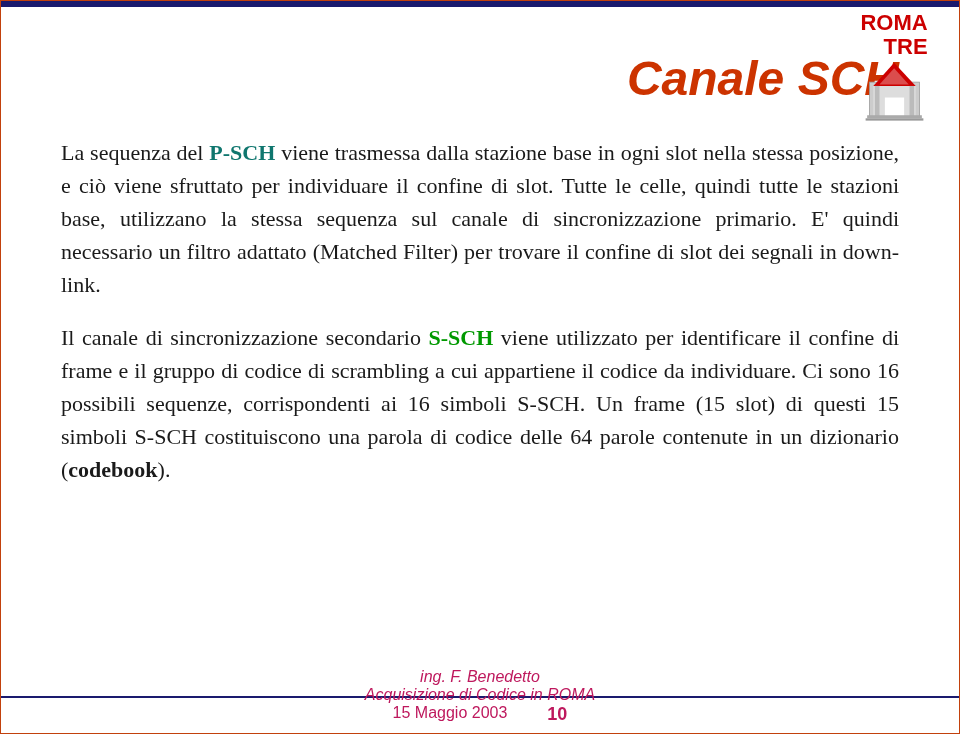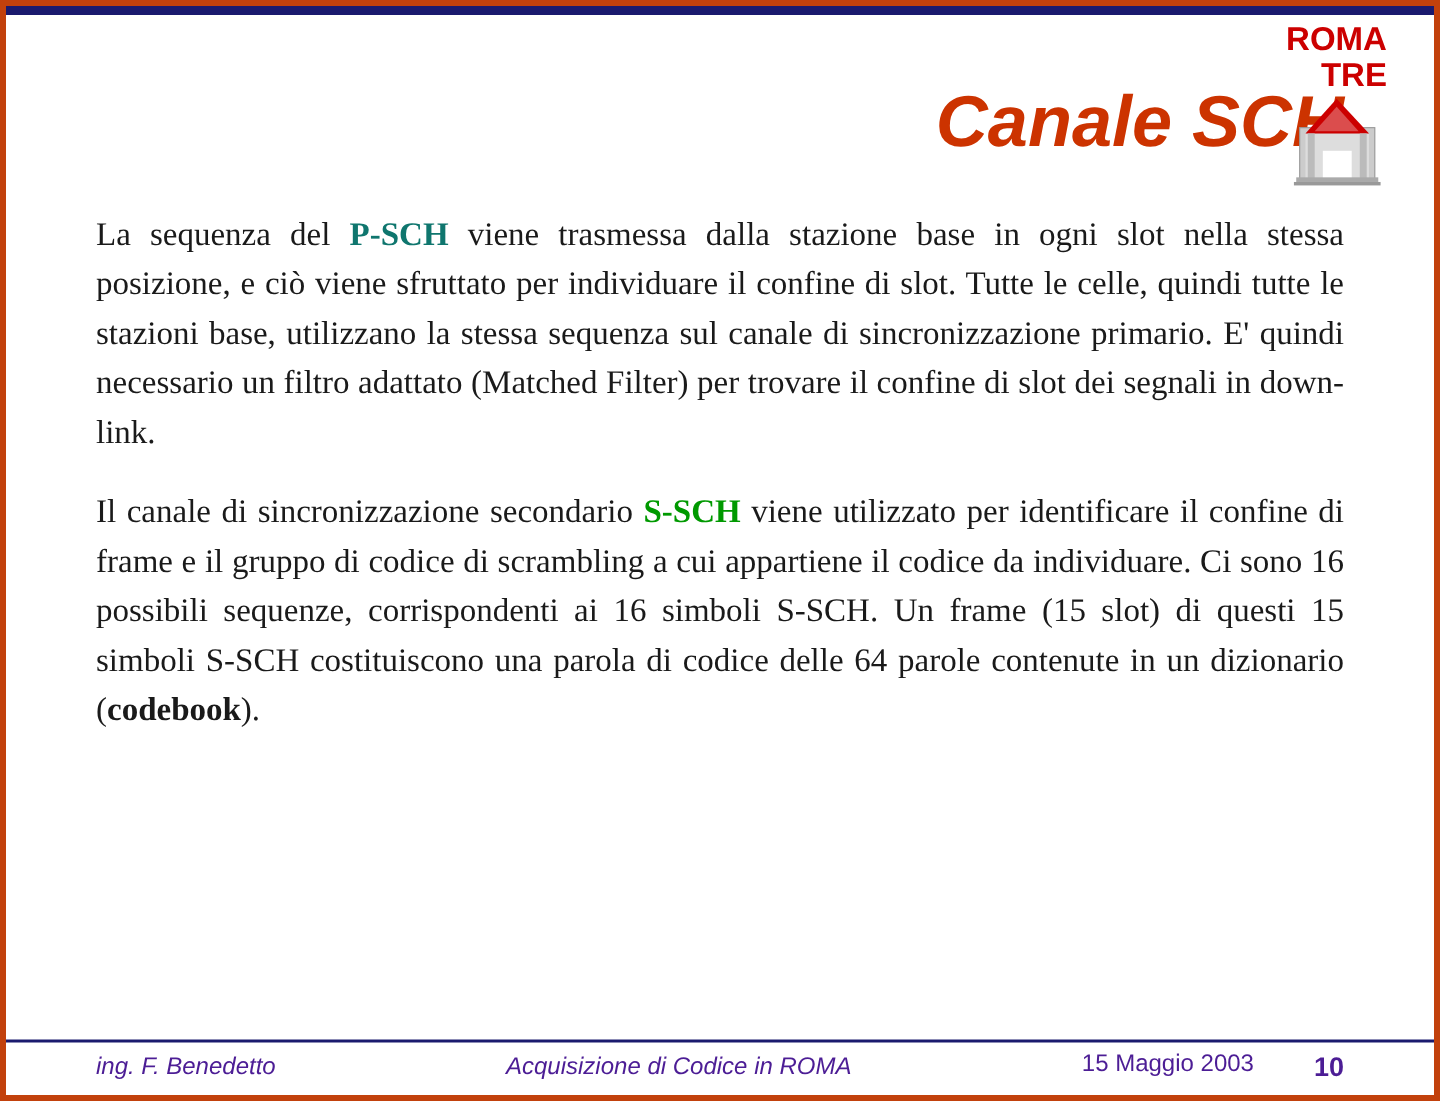--- a/index.html
+++ b/index.html
@@ -11,21 +11,21 @@
       font-family: 'Times New Roman', Times, serif;
       color: #1a1a1a;
       overflow: hidden;
       position: relative;
     }
 
     .slide-container {
       width: 960px;
       height: 734px;
       background: #ffffff;
-      border: 4px solid #c2410c;
+      border: 1px solid #c2410c;
       position: relative;
       padding: 0 60px;
     }
 
     
     .top-border {
       position: absolute;
       top: 0;
       left: 0;
       right: 0;
@@ -116,22 +116,23 @@
     .footer {
       position: absolute;
       bottom: 8px;
       left: 0;
       right: 0;
       display: flex;
       justify-content: space-between;
       align-items: center;
       padding: 0 60px;
       font-size: 16px;
-      color: #4c1d95;
+      color: #be185d;
       font-family: Arial, sans-serif;
+      flex-direction: column;
     }
 
     .footer-left {
       font-style: italic;
     }
 
     .footer-center {
       font-style: italic;
     }
 

